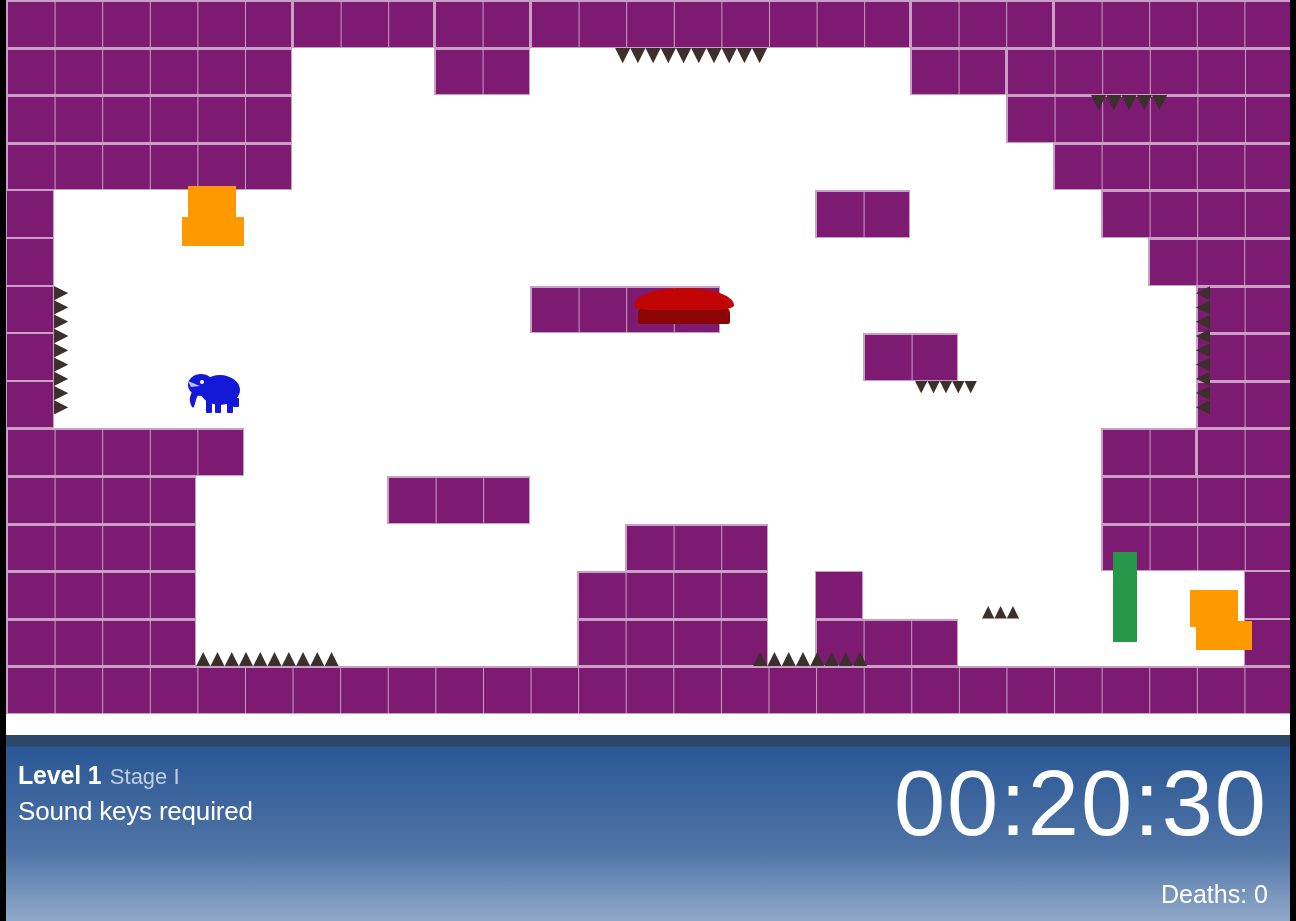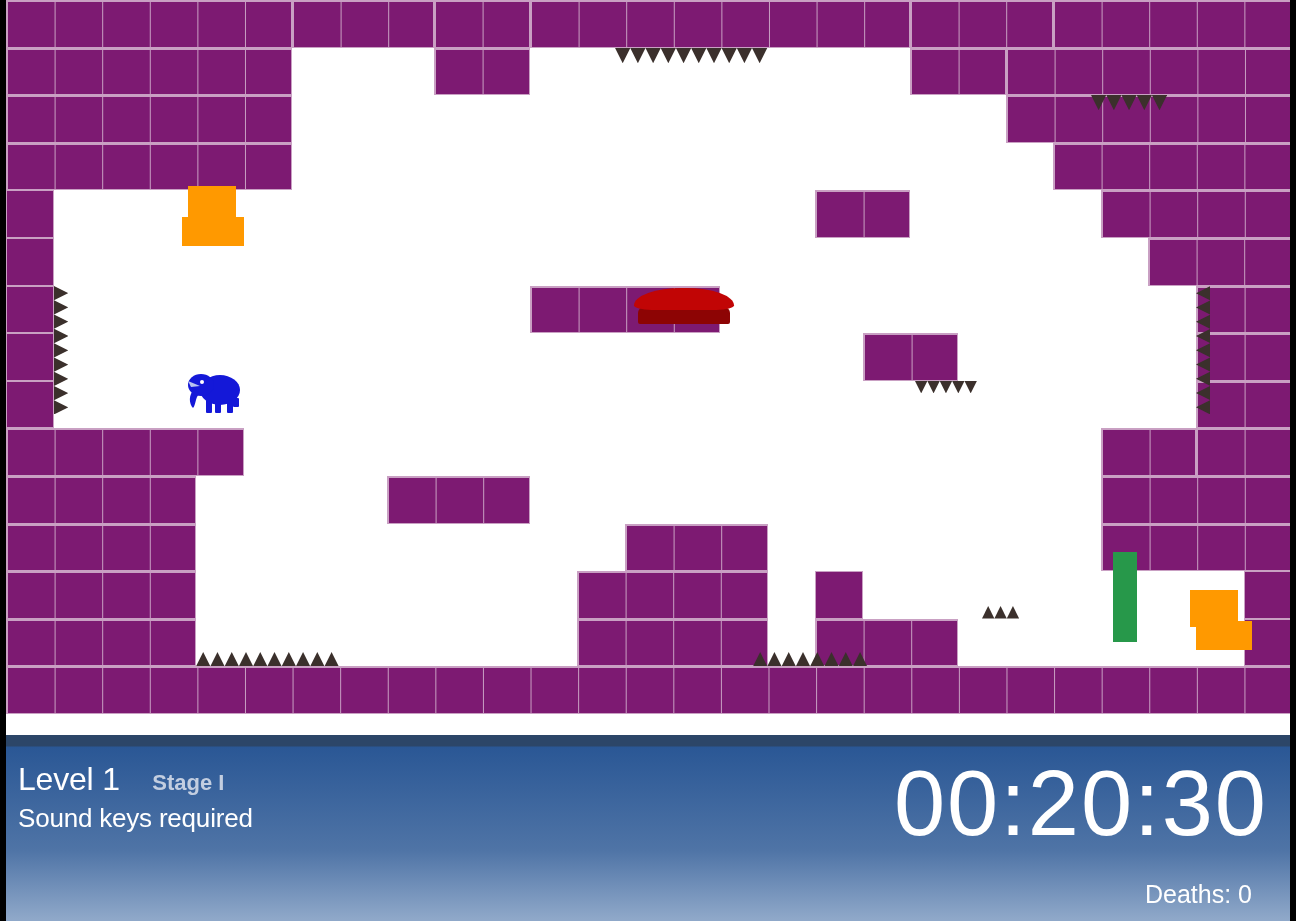--- a/index.html
+++ b/index.html
@@ -33,27 +33,27 @@
   .player svg{display:block;width:100%;height:100%;}
 
   
   #hud{position:absolute;left:6px;top:735px;width:1284px;height:186px;
        background:linear-gradient(to bottom,#2c4668 0%,#2c4668 11px,
                    #2a5795 12px,#4f74a6 62%,#8fa8c9 99%,#8fa8c9 100%);
        box-sizing:border-box;}
 
   #hud-left{position:absolute;left:12px;top:28px;color:#fff;}
   .lvl-line{white-space:nowrap;line-height:1.0;}
-  .lvl-title{font-size:32px;font-weight:normal;letter-spacing:-0.2px;}
-  .lvl-stage{font-size:22px;color:#c3cee0;margin-left:28px;font-weight:bold;}
+  .lvl-title{font-size:25px;font-weight:bold;letter-spacing:-0.2px;}
+  .lvl-stage{font-size:22px;color:#c3cee0;margin-left:4px;}
   .lvl-hint{font-size:26px;margin-top:8px;letter-spacing:-0.2px;}
 
   #timer{position:absolute;right:22px;top:22px;color:#ffffff;
          font-size:92px;line-height:92px;letter-spacing:2px;font-weight:300;}
-  #deaths{position:absolute;right:38px;bottom:12px;color:#ffffff;font-size:25px;}
+  #deaths{position:absolute;right:22px;bottom:12px;color:#ffffff;font-size:25px;}
 
   #btnbar{position:absolute;left:12px;bottom:8px;display:flex;gap:15px;}
   .gbtn{min-width:86px;padding:5px 16px 7px 16px;color:#ffffff;font-size:20px;
         text-align:center;background:rgba(255,255,255,0.06);
         border:1px solid #c3d2e6;box-sizing:border-box;cursor:pointer;
         white-space:nowrap;}
 </style>
 </head>
 <body>
 

